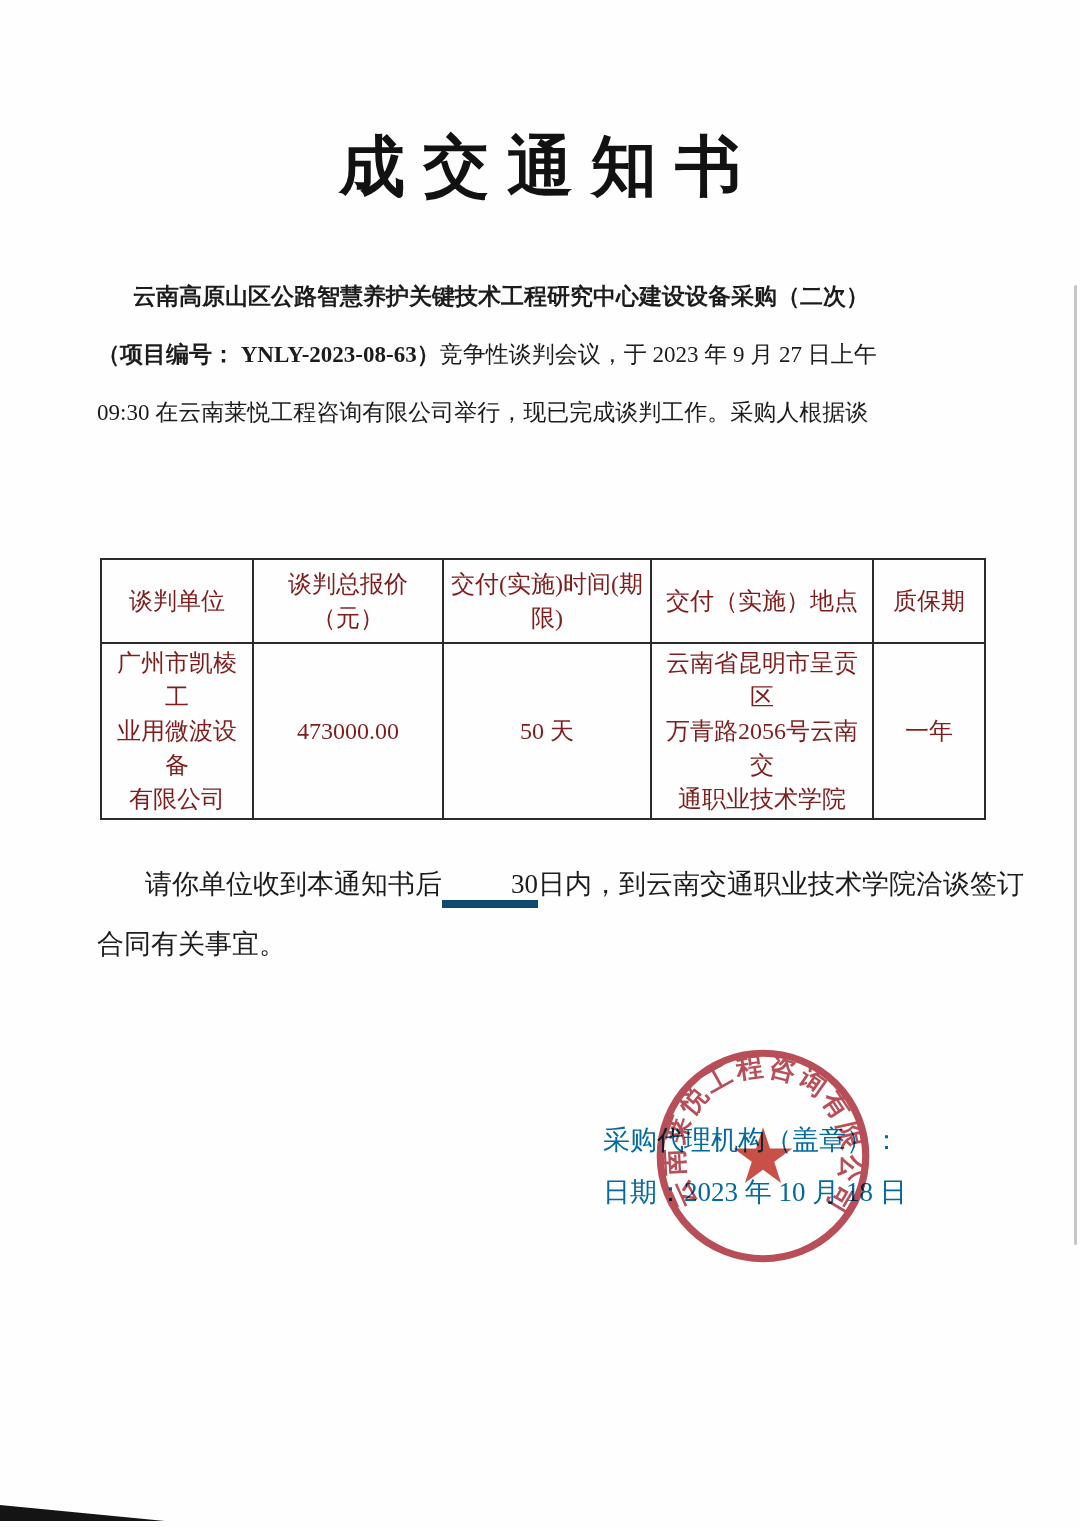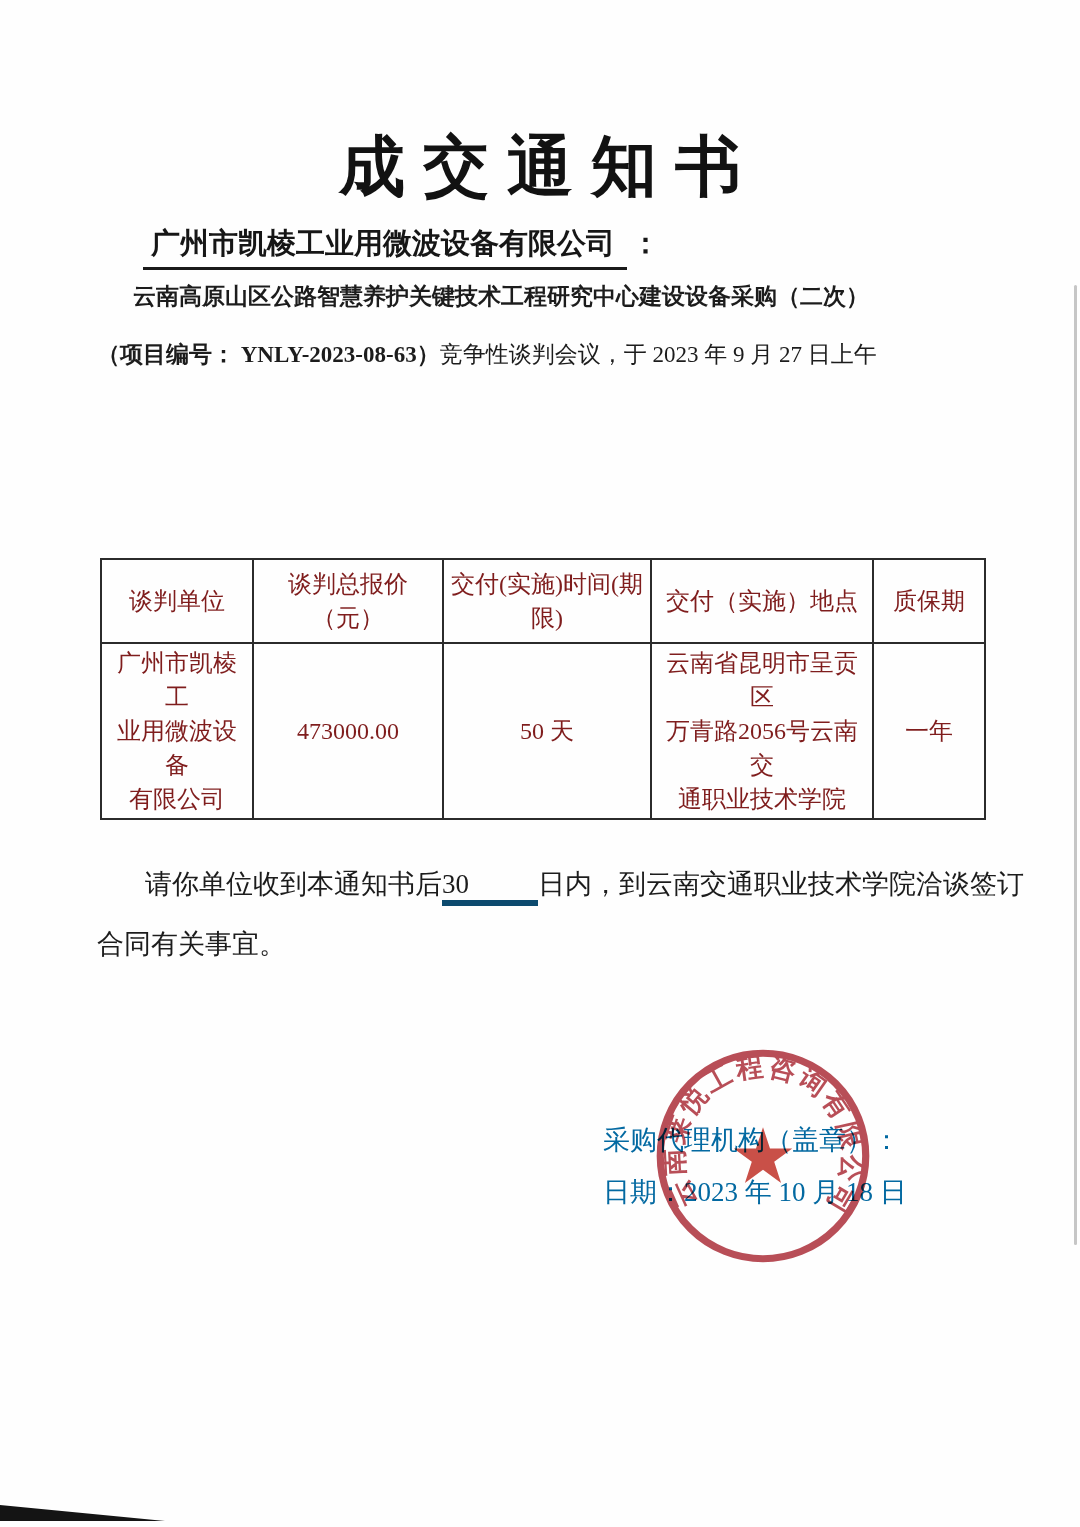--- a/index.html
+++ b/index.html
@@ -74,22 +74,22 @@
     position: absolute;
     left: 97px; top: 854px; width: 893px;
     font-size: 27px;
   }
   .closing .cline { height: 60px; line-height: 60px; white-space: nowrap; }
   .indent2 { text-indent: 48px; }
   .blank {
     display: inline-block;
     min-width: 96px;
     text-indent: 0;
-    text-align: left;
-    border-bottom: 6px solid #0c4a6e;
+    text-align: right;
+    border-bottom: 8px solid #0c4a6e;
     line-height: 32px;
     vertical-align: baseline;
   }
   .footer {
     position: absolute;
     left: 603px; top: 1114px;
     font-size: 27px;
     color: #0369a1;
   }
   .f-line { height: 52px; line-height: 52px; white-space: nowrap; }
@@ -122,27 +122,25 @@
     border-right: 165px solid transparent;
   }
 </style>
 </head>
 <body>
 
 <div class="page">
 
   <h1 class="title">成交通知书</h1>
 
-  <div class="addressee">
-    <span class="addr-name">广州市凯棱工业用微波设备有限公司</span><span class="addr-colon">：</span>
-  </div>
 
   <div class="para">
     <div class="line indent1"><span class="bold">云南高原山区公路智慧养护关键技术工程研究中心建设设备采购（二次）</span></div>
     <div class="line"><span class="bold">（项目编号： YNLY-2023-08-63）</span><span>竞争性谈判会议，于 2023 年 9 月 27 日上午</span></div>
+    <div class="line"><span>09:30 在云南莱悦工程咨询有限公司举行，现已完成谈判工作。采购人根据谈</span></div>
   </div>
 
   <table class="result-table">
     <colgroup>
       <col style="width:152px">
         <col style="width:190px">
         <col style="width:208px">
         <col style="width:222px">
         <col style="width:112px">
     </colgroup>

